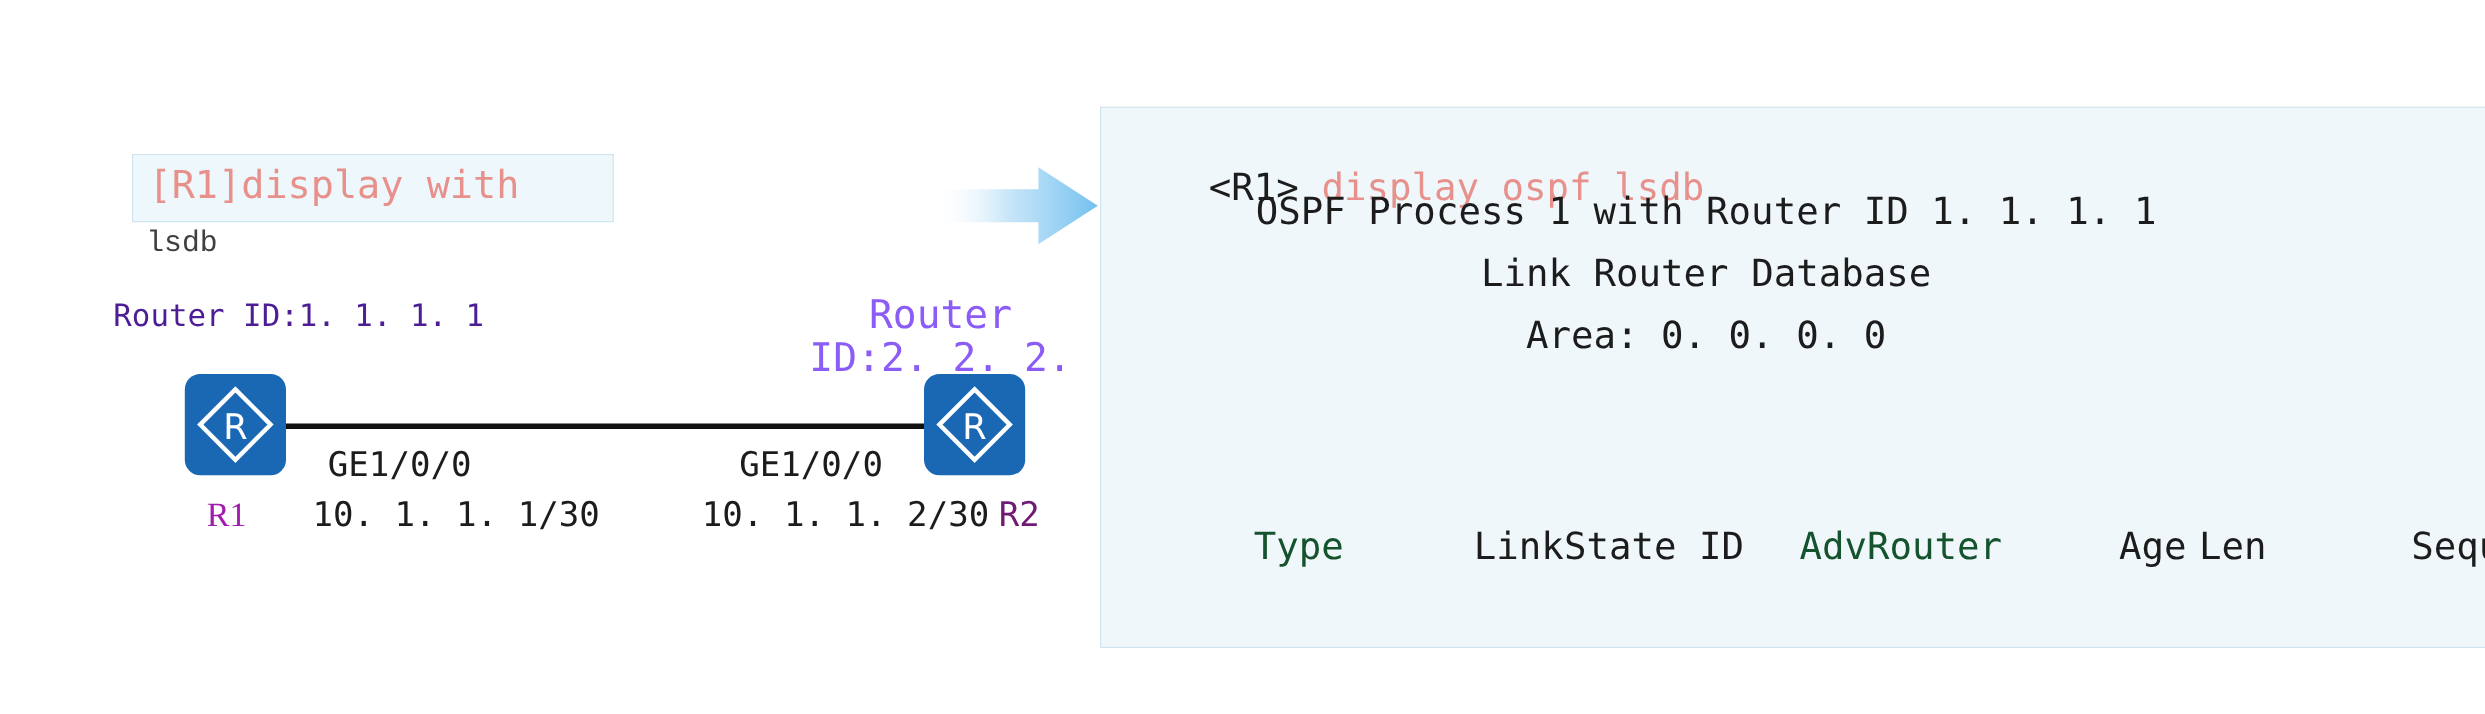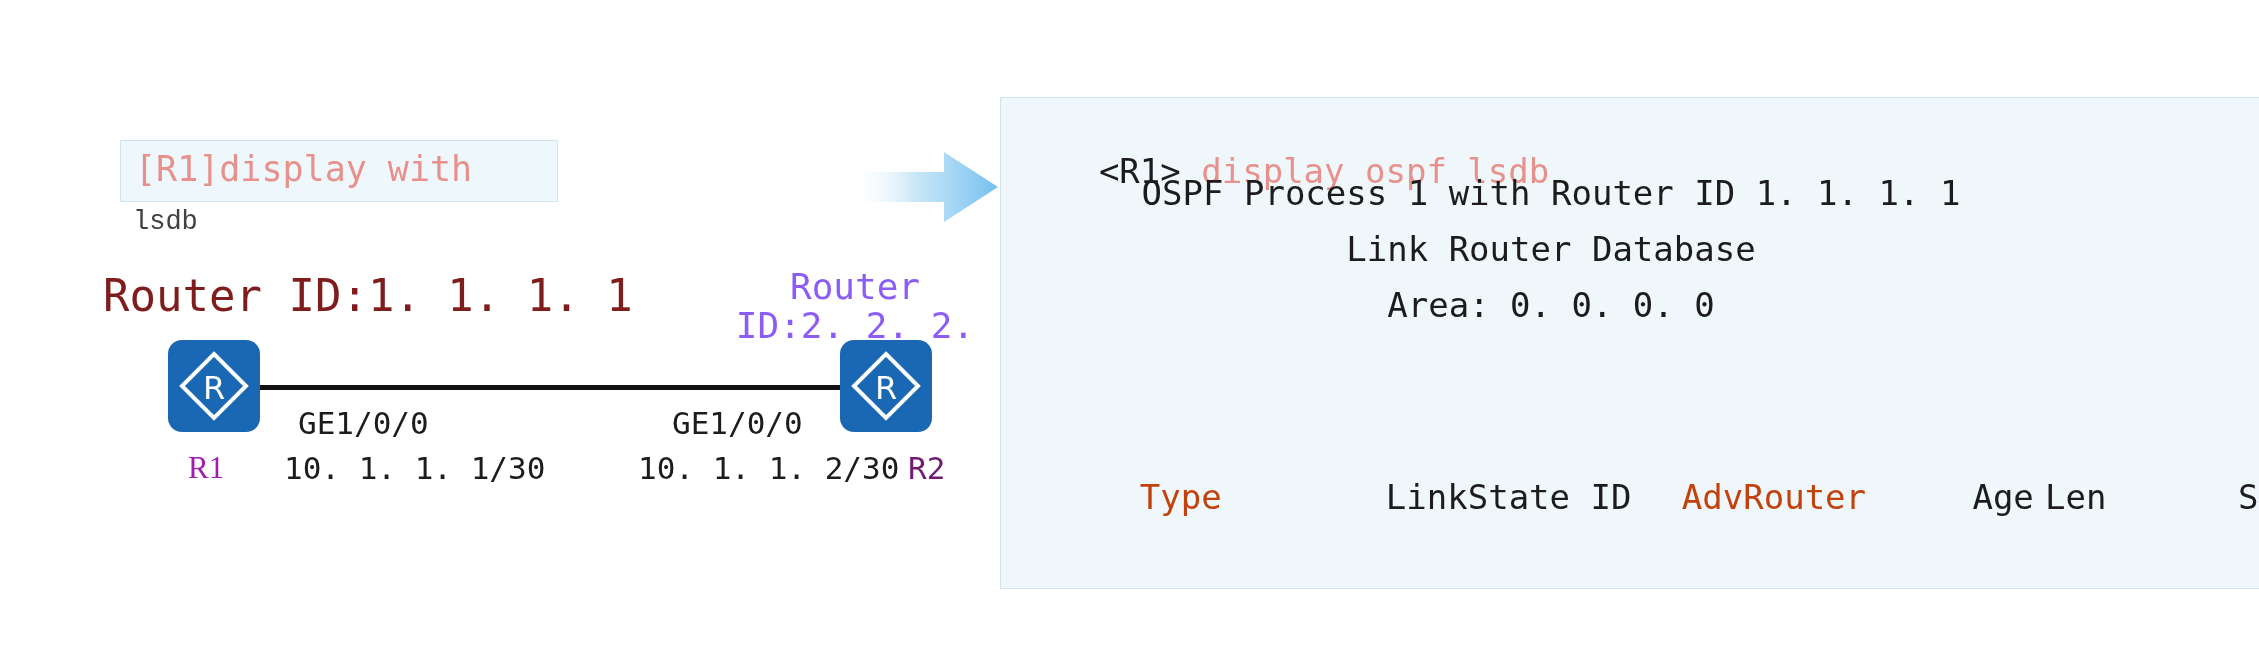--- a/index.html
+++ b/index.html
@@ -25,21 +25,21 @@
   }
   #cmd-cont{
     position:absolute;left:133px;top:207px;
     font-family:Liberation Mono, monospace;
     font-size:27px;color:#404040;white-space:pre;
   }
 
   #rid1{
     position:absolute;left:103px;top:270px;
     font-family:"DejaVu Sans Mono","Liberation Mono",monospace;
-    font-size:44px;color:#7f1d1d;white-space:pre;
+    font-size:28px;color:#4c1d95;white-space:pre;
   }
   #rid2{
     position:absolute;left:735px;top:268px;width:240px;
     font-family:"DejaVu Sans Mono","Liberation Mono",monospace;
     font-size:36px;color:#8b5cf6;line-height:1.08;
     text-align:center;white-space:pre-line;
   }
 
   .router-icon{
     position:absolute;width:92px;height:92px;border-radius:14px;
@@ -99,26 +99,26 @@
   #prompt-line .cmd{color:#e8918c;}
 
   #hdr1{position:absolute;left:0;top:78px;width:1100px;text-align:center;}
   #hdr2{position:absolute;left:0;top:134px;width:1100px;text-align:center;}
   #hdr3{position:absolute;left:0;top:190px;width:1100px;text-align:center;}
 
   #table{position:absolute;left:16px;top:246px;}
   .trow{display:block;height:56px;}
   .c{display:inline-block;vertical-align:top;}
   .c-type{width:200px;}
-  .c-ls{width:296px;margin-left:46px;}
+  .c-ls{width:296px;}
   .c-adv{width:268px;}
   .c-age{width:84px;text-align:right;}
   .c-len{width:84px;text-align:center;}
   .c-seq{width:284px;text-align:right;}
-  .red{color:#c2410c;}
+  .red{color:#14532d;}
 </style>
 </head>
 <body>
 
 <div id="topology">
 
   <div id="cmd-box">
     <span id="cmd-box-text">[R1]display with</span>
   </div>
   <div id="cmd-cont">lsdb</div>

